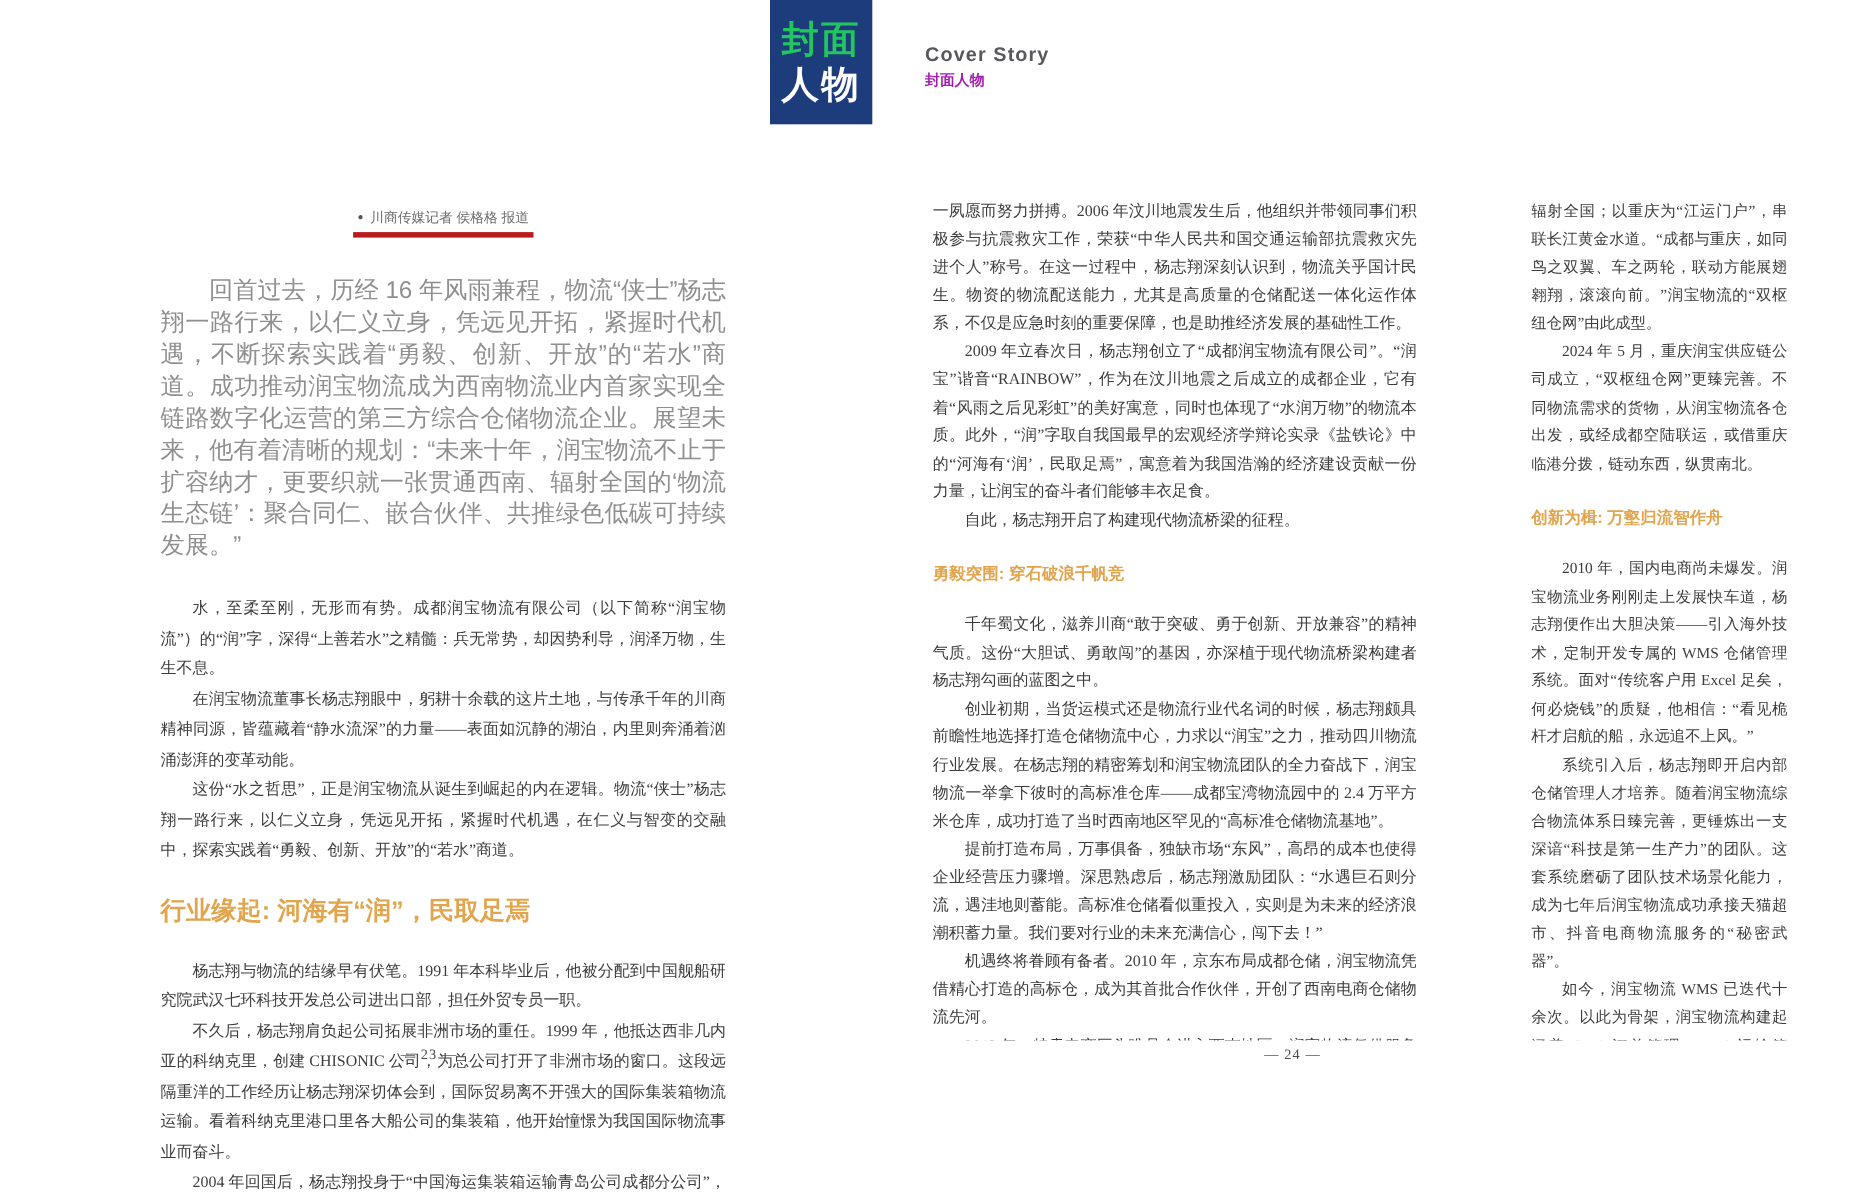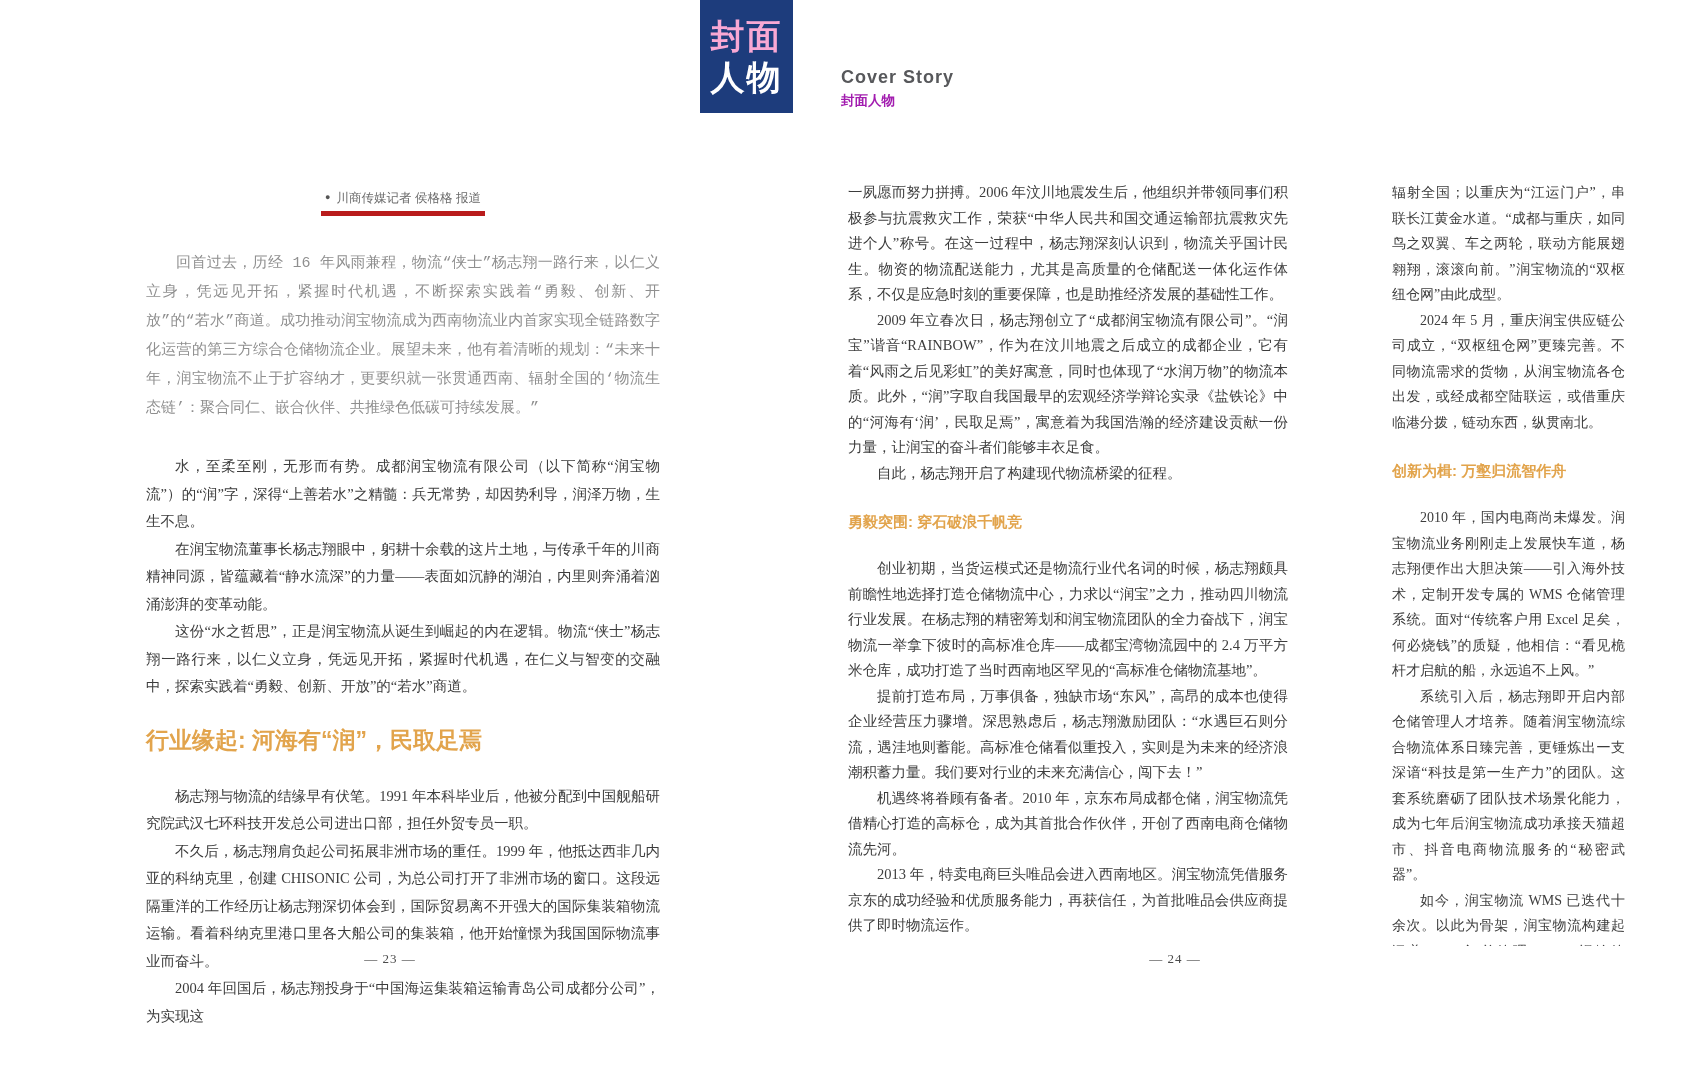--- a/index.html
+++ b/index.html
@@ -8,39 +8,39 @@
     background:#ffffff;
     font-family:"Liberation Serif", serif;
   }
   
   .badge{
     position:absolute;left:700px;top:0;width:93px;height:113px;
     background:#1d3c7c;box-sizing:border-box;padding-top:16px;
     text-align:center;font-family:"Liberation Sans", sans-serif;
     font-weight:bold;font-size:34px;line-height:41px;letter-spacing:2px;
   }
-  .badge-l1{color:#f9a8d4;display:block;}
+  .badge-l1{color:#22c55e;display:block;}
   .badge-l2{color:#ffffff;display:block;}
-  .kicker{position:absolute;left:841px;top:39px;font-family:"Liberation Sans", sans-serif;margin-top:28px;}
+  .kicker{position:absolute;left:841px;top:39px;font-family:"Liberation Sans", sans-serif;}
   .kicker-en{font-size:18px;font-weight:bold;color:#57585b;letter-spacing:1px;}
   .kicker-zh{font-size:13.5px;font-weight:bold;color:#a21caf;margin-top:4px;}
 
   
   .left-page{position:absolute;left:146px;top:174px;width:514px;}
   .article-title{
     text-align:center;font-family:"Liberation Sans", sans-serif;
     font-weight:400;color:#262626;font-size:31px;line-height:43px;
   }
   .byline{ text-align:center;margin-top:16px;font-family:"Liberation Sans", sans-serif;
     font-size:12.5px;color:#6b6b6b;}
   .byline-inner{border-bottom:5px solid #b91c1c;padding:0 4px 6px;}
   .byline-bullet{font-size:9px;vertical-align:2px;margin-right:6px;color:#555;}
   .lede{
-    margin-top:42px;font-family:Liberation Mono, monospace;
-    font-size:15px;line-height:29px;color:#8f8f8f;text-align:justify;text-indent:2em;
+    margin-top:42px;font-family:Liberation Sans, sans-serif;
+    font-size:22px;line-height:29px;color:#8f8f8f;text-align:justify;text-indent:2em;
   }
   .left-body{margin-top:30px;font-size:14.5px;line-height:27.5px;color:#3c3c3c;text-align:justify;}
   p{margin:0;text-indent:2em;}
   p.no-indent{text-indent:0;}
   .section-heading{
     font-family:"Liberation Sans", sans-serif;font-weight:bold;color:#e2a44c;
     font-size:23px;line-height:26px;margin:26px 0 30px;text-indent:0;
   }
 
   
@@ -95,20 +95,21 @@
 </div>
 <div class="folio folio-23">— 23 —</div>
 
 <div class="col col1">
   <p class="no-indent">一夙愿而努力拼搏。2006 年汶川地震发生后，他组织并带领同事们积极参与抗震救灾工作，荣获“中华人民共和国交通运输部抗震救灾先进个人”称号。在这一过程中，杨志翔深刻认识到，物流关乎国计民生。物资的物流配送能力，尤其是高质量的仓储配送一体化运作体系，不仅是应急时刻的重要保障，也是助推经济发展的基础性工作。</p>
   <p>2009 年立春次日，杨志翔创立了“成都润宝物流有限公司”。“润宝”谐音“RAINBOW”，作为在汶川地震之后成立的成都企业，它有着“风雨之后见彩虹”的美好寓意，同时也体现了“水润万物”的物流本质。此外，“润”字取自我国最早的宏观经济学辩论实录《盐铁论》中的“河海有‘润’，民取足焉”，寓意着为我国浩瀚的经济建设贡献一份力量，让润宝的奋斗者们能够丰衣足食。</p>
   <p>自此，杨志翔开启了构建现代物流桥梁的征程。</p>
 
   <div class="section-heading">勇毅突围: 穿石破浪千帆竞</div>
 
+  <p>千年蜀文化，滋养川商“敢于突破、勇于创新、开放兼容”的精神气质。这份“大胆试、勇敢闯”的基因，亦深植于现代物流桥梁构建者杨志翔勾画的蓝图之中。</p>
   <p>创业初期，当货运模式还是物流行业代名词的时候，杨志翔颇具前瞻性地选择打造仓储物流中心，力求以“润宝”之力，推动四川物流行业发展。在杨志翔的精密筹划和润宝物流团队的全力奋战下，润宝物流一举拿下彼时的高标准仓库——成都宝湾物流园中的 2.4 万平方米仓库，成功打造了当时西南地区罕见的“高标准仓储物流基地”。</p>
   <p>提前打造布局，万事俱备，独缺市场“东风”，高昂的成本也使得企业经营压力骤增。深思熟虑后，杨志翔激励团队：“水遇巨石则分流，遇洼地则蓄能。高标准仓储看似重投入，实则是为未来的经济浪潮积蓄力量。我们要对行业的未来充满信心，闯下去！”</p>
   <p>机遇终将眷顾有备者。2010 年，京东布局成都仓储，润宝物流凭借精心打造的高标仓，成为其首批合作伙伴，开创了西南电商仓储物流先河。</p>
   <p>2013 年，特卖电商巨头唯品会进入西南地区。润宝物流凭借服务京东的成功经验和优质服务能力，再获信任，为首批唯品会供应商提供了即时物流运作。</p>
 
 </div>
 
 <div class="col col2">
   <p class="no-indent">辐射全国；以重庆为“江运门户”，串联长江黄金水道。“成都与重庆，如同鸟之双翼、车之两轮，联动方能展翅翱翔，滚滚向前。”润宝物流的“双枢纽仓网”由此成型。</p>
   <p>2024 年 5 月，重庆润宝供应链公司成立，“双枢纽仓网”更臻完善。不同物流需求的货物，从润宝物流各仓出发，或经成都空陆联运，或借重庆临港分拨，链动东西，纵贯南北。</p>

